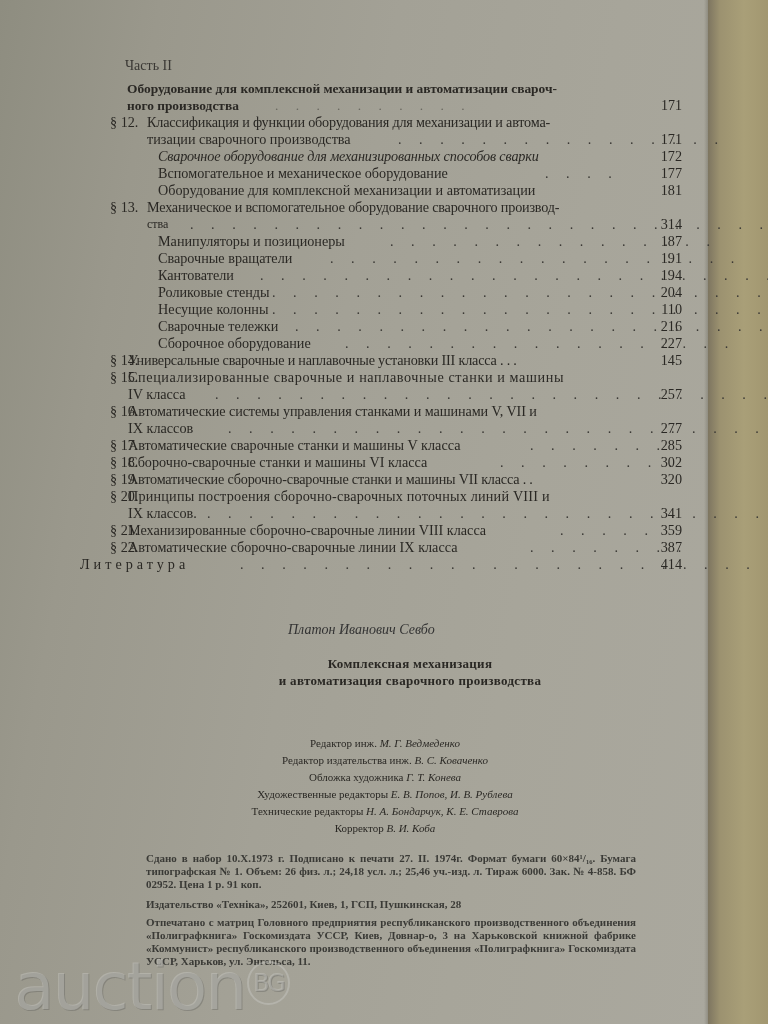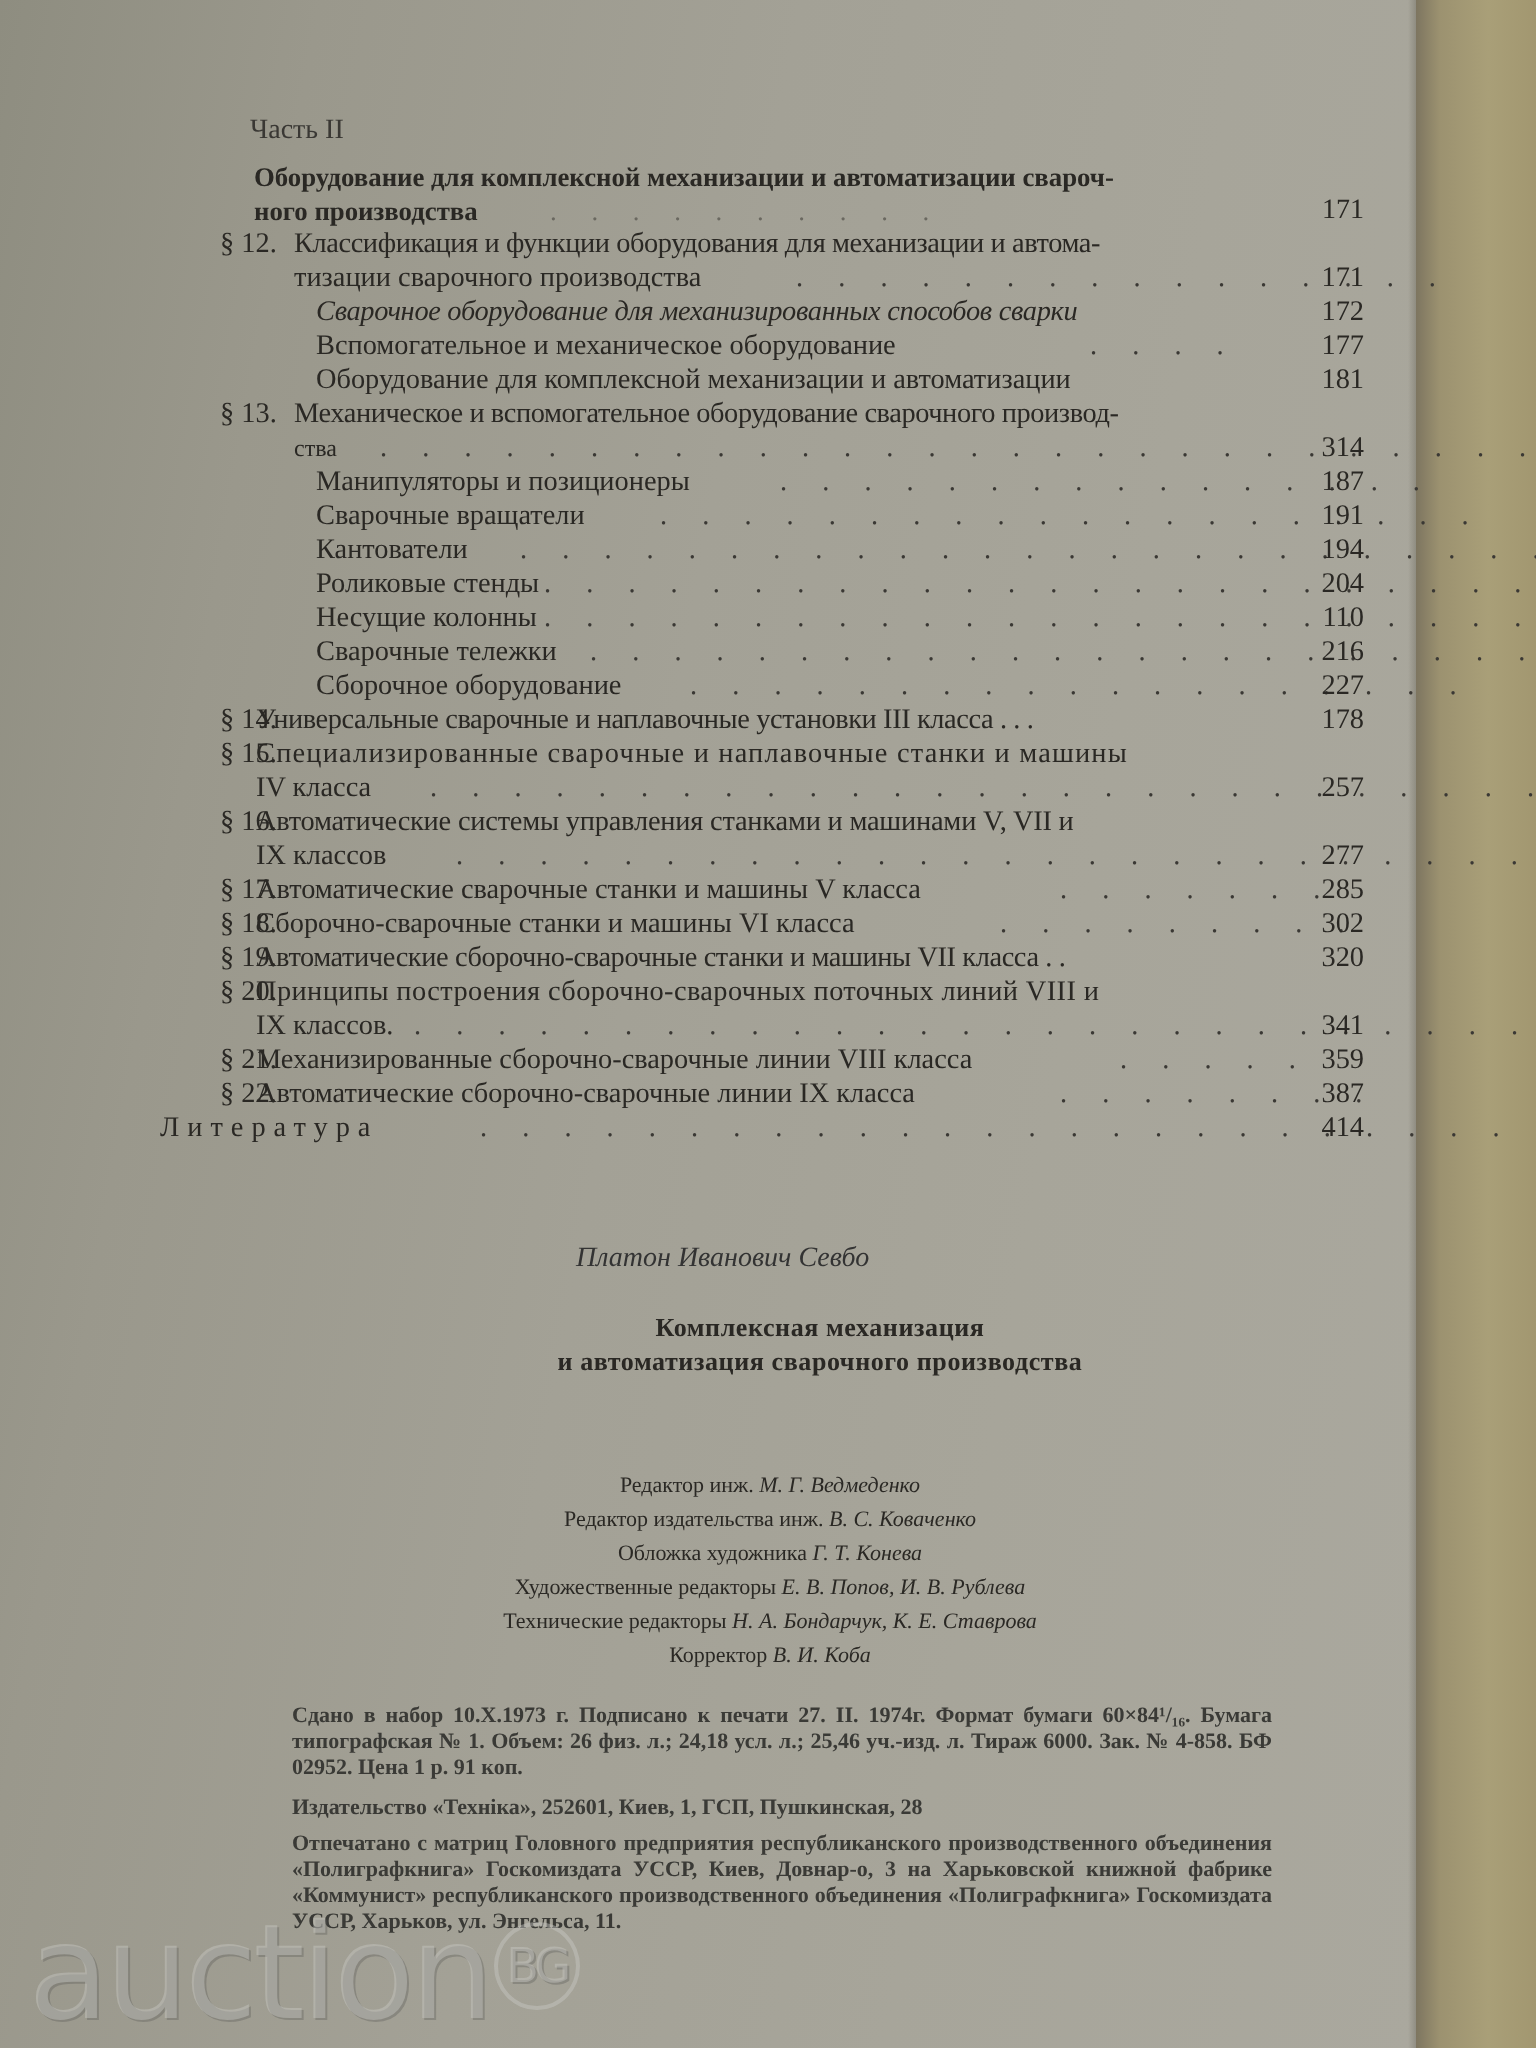--- a/index.html
+++ b/index.html
@@ -145,21 +145,21 @@
   </div>
   <div class="row" style="top:335px;">
     <span class="txt" style="left:158px;">Сборочное оборудование</span>
     <span class="txt dots" style="left:345px;">. . . . . . . . . . . . . . . . . . .</span>
     <span class="pg">227</span>
   </div>
 
   <div class="row" style="top:352px;">
     <span class="sec" style="left:110px;">§ 14.</span>
     <span class="txt" style="left:128px; letter-spacing:-0.2px;">Универсальные сварочные и наплавочные установки III класса . . .</span>
-    <span class="pg">178</span>
+    <span class="pg">145</span>
   </div>
 
   <div class="row" style="top:369px;">
     <span class="sec" style="left:110px;">§ 15.</span>
     <span class="txt" style="left:128px; letter-spacing:0.6px;">Специализированные сварочные и наплавочные станки и машины</span>
   </div>
   <div class="row" style="top:386px;">
     <span class="txt" style="left:128px;">IV класса</span>
     <span class="txt dots" style="left:215px;">. . . . . . . . . . . . . . . . . . . . . . . . . . . .</span>
     <span class="pg">257</span>

